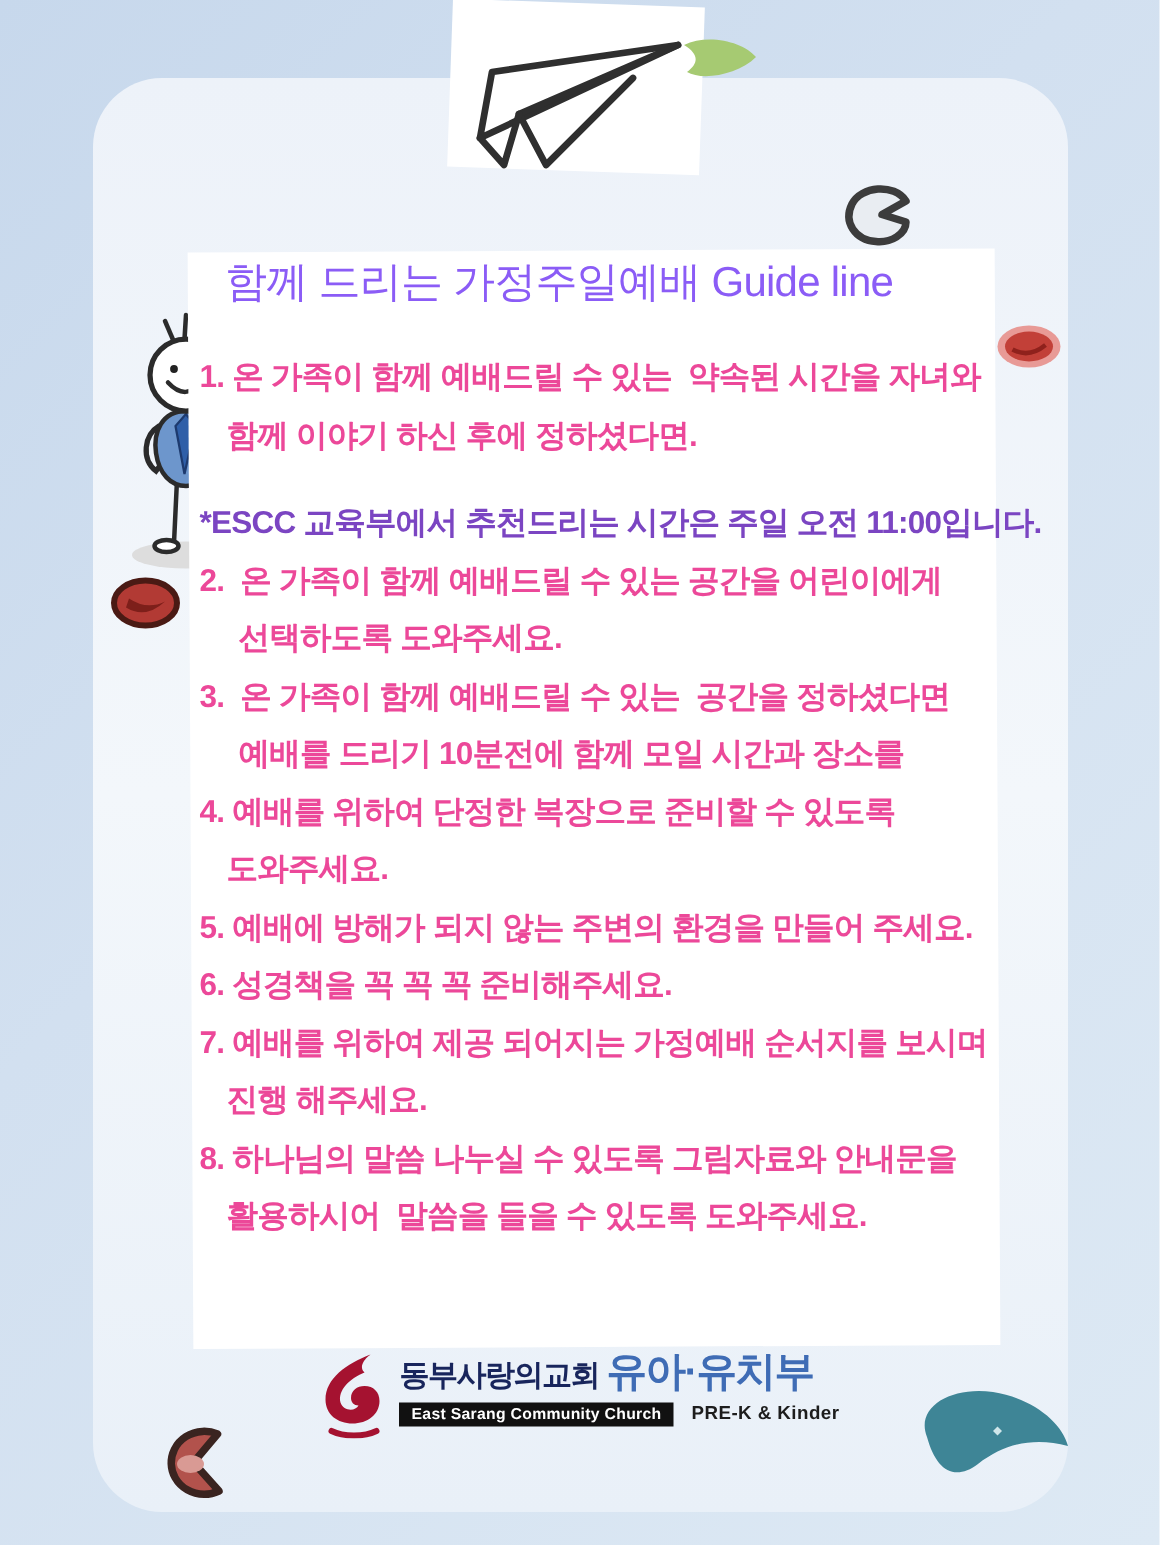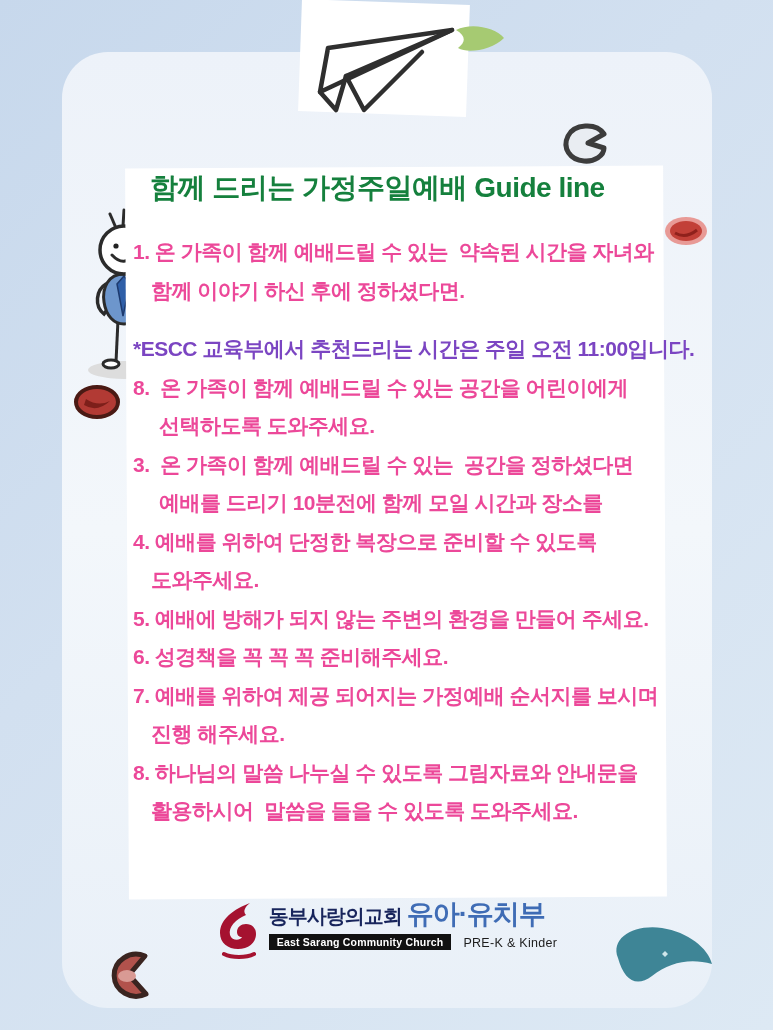--- a/index.html
+++ b/index.html
@@ -17,21 +17,21 @@
     position:absolute;left:127px;top:167px;width:538px;height:731px;
     background:#ffffff;transform:rotate(-0.3deg);
   }
   .plane-box{
     position:absolute;left:300px;top:2px;width:168px;height:112px;
     background:#ffffff;transform:rotate(2deg);
   }
   .plane-svg{position:absolute;left:312px;top:22px;}
   .page-title{
     position:absolute;left:150px;top:169px;width:520px;
-    font-size:28px;font-weight:700;color:#15803d;letter-spacing:-0.5px;
+    font-size:28px;font-weight:400;color:#8b5cf6;letter-spacing:-0.5px;
     white-space:pre;
   }
   .content{
     position:absolute;left:133px;top:233px;width:520px;
   }
   .line{
     font-size:21px;font-weight:700;color:#ec4899;
     line-height:38.5px;height:38.5px;white-space:pre;
     letter-spacing:-0.5px;
   }
@@ -42,26 +42,26 @@
   .deco{position:absolute;}
   .footer{
     position:absolute;left:0;right:0;top:899px;
     display:flex;justify-content:center;align-items:flex-start;
   }
   .flame{margin-right:7px;margin-top:2px;}
   .logo-col{display:flex;flex-direction:column;}
   .logo-row1{display:flex;align-items:baseline;line-height:30px;}
   .church-kr{font-size:20px;font-weight:800;color:#18255c;letter-spacing:-1px;}
   .dept-kr{font-size:27px;font-weight:800;color:#3f6cb5;letter-spacing:-1px;margin-left:5px;}
-  .logo-row2{display:flex;align-items:flex-end;margin-top:3px;}
+  .logo-row2{display:flex;align-items:flex-start;margin-top:3px;}
   .church-en{
     background:#111111;color:#ffffff;font-size:10.5px;font-weight:700;
     padding:2px 8px;letter-spacing:0.2px;
   }
-  .dept-en{font-size:12.5px;font-weight:400;color:#1d1d1d;margin-left:12px;letter-spacing:0.3px;}
+  .dept-en{font-size:12.5px;font-weight:700;color:#1d1d1d;margin-left:12px;letter-spacing:0.3px;}
 </style>
 </head>
 <body>
 
 <div class="card"></div>
 
 <div class="plane-box"></div>
 <svg class="plane-svg" width="150" height="95" viewBox="0 0 150 95">
   <g stroke="#2f2f2f" stroke-width="4.5" fill="none" stroke-linejoin="round" stroke-linecap="round">
     <path d="M140 8 L16 26 L8 70 Z"></path>
@@ -122,21 +122,21 @@
 </svg>
 
 <div class="whitebox"></div>
 
 <div class="page-title">함께 드리는 가정주일예배 Guide line</div>
 
 <div class="content">
   <div class="line">1. 온 가족이 함께 예배드릴 수 있는  약속된 시간을 자녀와</div>
   <div class="line ind1">함께 이야기 하신 후에 정하셨다면.</div>
   <div class="line purple">*ESCC 교육부에서 추천드리는 시간은 주일 오전 11:00입니다.</div>
-  <div class="line">8.  온 가족이 함께 예배드릴 수 있는 공간을 어린이에게</div>
+  <div class="line">2.  온 가족이 함께 예배드릴 수 있는 공간을 어린이에게</div>
   <div class="line ind2">선택하도록 도와주세요.</div>
   <div class="line">3.  온 가족이 함께 예배드릴 수 있는  공간을 정하셨다면</div>
   <div class="line ind2">예배를 드리기 10분전에 함께 모일 시간과 장소를</div>
   <div class="line">4. 예배를 위하여 단정한 복장으로 준비할 수 있도록</div>
   <div class="line ind1">도와주세요.</div>
   <div class="line">5. 예배에 방해가 되지 않는 주변의 환경을 만들어 주세요.</div>
   <div class="line">6. 성경책을 꼭 꼭 꼭 준비해주세요.</div>
   <div class="line">7. 예배를 위하여 제공 되어지는 가정예배 순서지를 보시며</div>
   <div class="line ind1">진행 해주세요.</div>
   <div class="line">8. 하나님의 말씀 나누실 수 있도록 그림자료와 안내문을</div>

